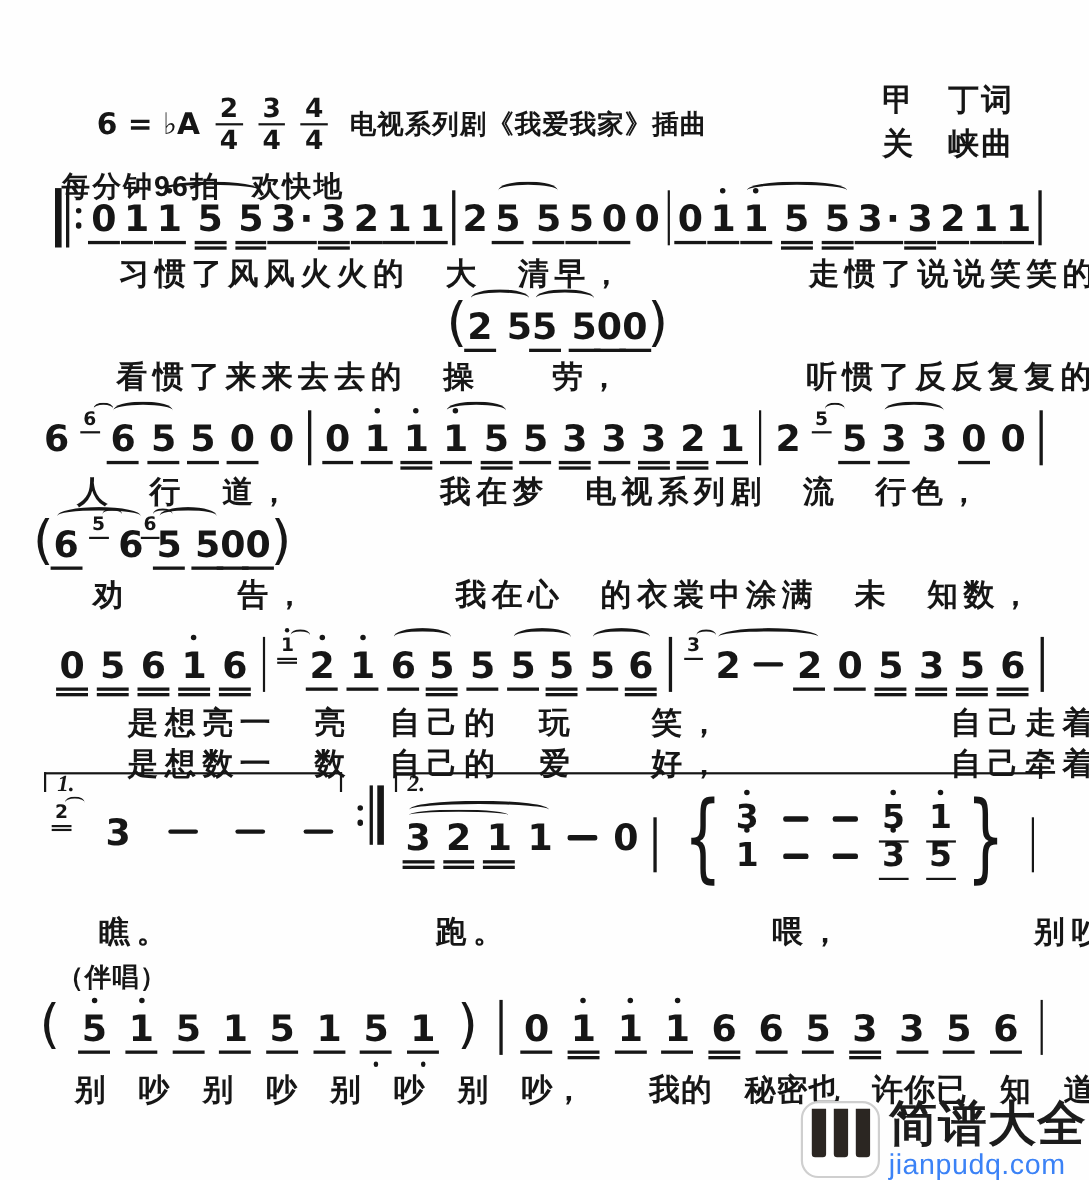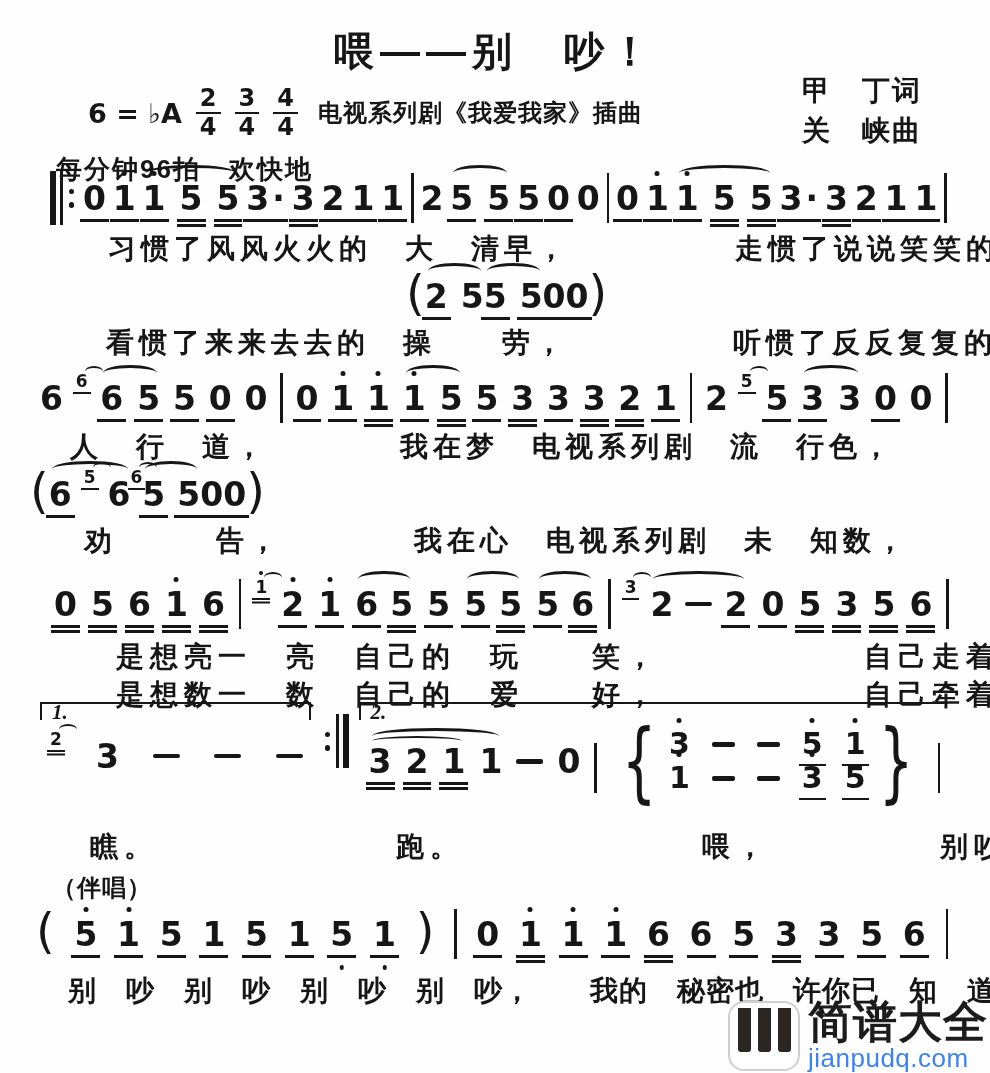--- a/index.html
+++ b/index.html
@@ -100,21 +100,20 @@
   .piano i{width:13px;height:44px;background:#2b2622;border-radius:0 0 3px 3px;}
   .wmtxt{display:flex;flex-direction:column;align-items:flex-start;line-height:1;}
   .wmbrand{font-size:44px;font-weight:700;letter-spacing:1px;color:#1c1c1c;}
   .wmurl{font-size:26px;color:#3b82f6;margin-top:1px;letter-spacing:.5px;}
 </style>
 </head>
 <body>
 
 <div id="sheet">
 
-  <div class="title">喂——别　吵！</div>
 
   <div class="credit c1">甲　丁词</div>
   <div class="credit c2">关　峡曲</div>
 
   <div class="keyrow">
     <span class="keysig">6 = ♭A</span>
     <span class="frac">
       <b>2</b>
       <i>4</i>
     </span>
@@ -433,21 +432,21 @@
       <span class="note">
         <b>0</b>
         <i class="ul u1"></i>
       </span>
       <span class="note">
         <b>0</b>
         <i class="ul u1"></i>
       </span>
       <span class="paren">)</span>
     </div>
-  <div id="ly4" class="lyr">劝　　　告，　　　　我在心　电视系列剧　未　知数，</div>
+  <div id="ly4" class="lyr">劝　　　告，　　　　我在心　的衣裳中涂满　未　知数，</div>
 
   <div id="row-m3" class="mrow sb">
       <span class="note">
         <b>0</b>
         <i class="ul u2"></i>
       </span>
       <span class="note">
         <b>5</b>
         <i class="ul u2"></i>
       </span>

